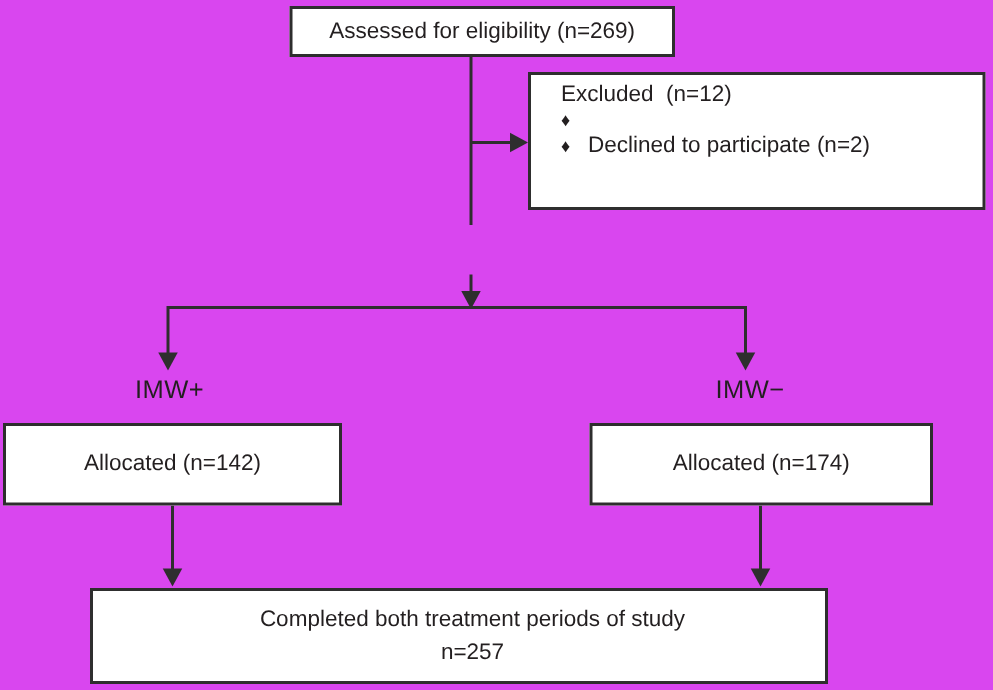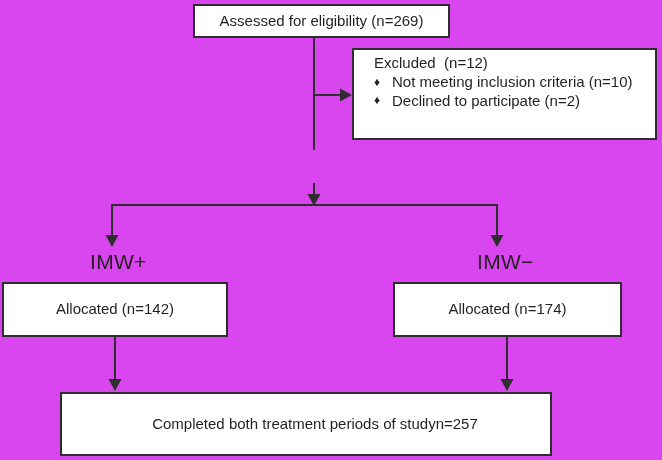--- a/index.html
+++ b/index.html
@@ -43,41 +43,41 @@
     align-items: stretch;
     justify-content: flex-start;
     text-align: left;
     padding: 4px 6px 4px 20px;
   }
   .box-randomized { left: 228px; top: 150px; width: 172px; height: 33px; }
   .box-alloc-l    { left: 2px;   top: 282px; width: 226px; height: 55px; }
   .box-alloc-r    { left: 393px; top: 282px; width: 229px; height: 55px; }
   .box-completed  {
     left: 60px; top: 392px; width: 492px; height: 64px;
-    flex-direction: row;
+    flex-direction: column;
     line-height: 1.45;
     padding-left: 18px;
   }
   .excluded-title {
     white-space: pre;
   }
   .bullet-row {
     display: flex;
     align-items: center;
   }
   .bullet-glyph {
     font-size: 12px;
     width: 18px;
     flex: 0 0 18px;
     text-align: left;
   }
   .arm-label {
     position: absolute;
     top: 250px;
-    font-size: 21px;
+    font-size: 17px;
     letter-spacing: 0.3px;
   }
   .arm-label-left  { left: 90px;  }
   .arm-label-right { left: 477px; }
 </style>
 </head>
 <body>
 
 <div class="canvas">
 
@@ -107,21 +107,20 @@
   </svg>
 
   <div class="box box-assessed">
     <span>Assessed for eligibility (n=269)</span>
   </div>
 
   <div class="box box-excluded">
     <div class="excluded-title">Excluded  (n=12)</div>
     <div class="bullet-row">
       <span class="bullet-glyph">♦</span>
-      <span>Not meeting inclusion criteria (n=10)</span>
     </div>
     <div class="bullet-row">
       <span class="bullet-glyph">♦</span>
       <span>Declined to participate (n=2)</span>
     </div>
   </div>
 
 
   <div class="arm-label arm-label-left">IMW+</div>
   <div class="arm-label arm-label-right">IMW−</div>

